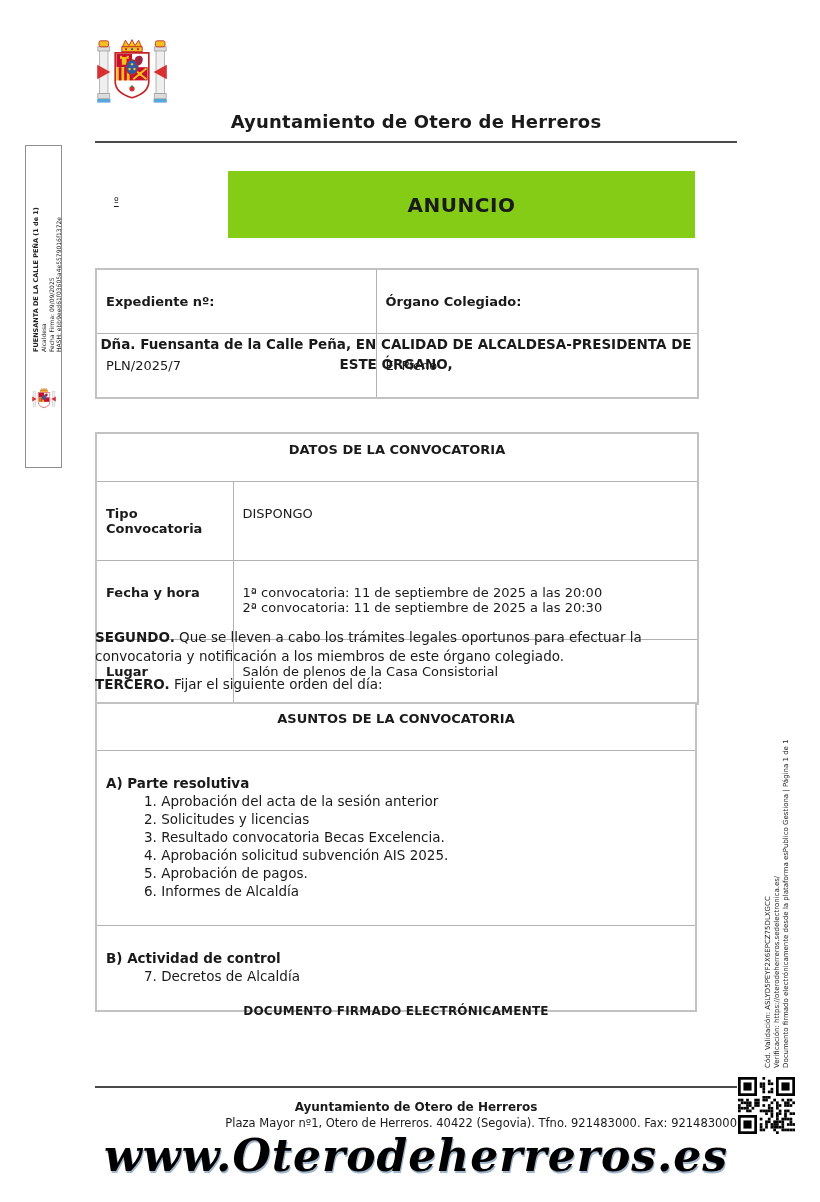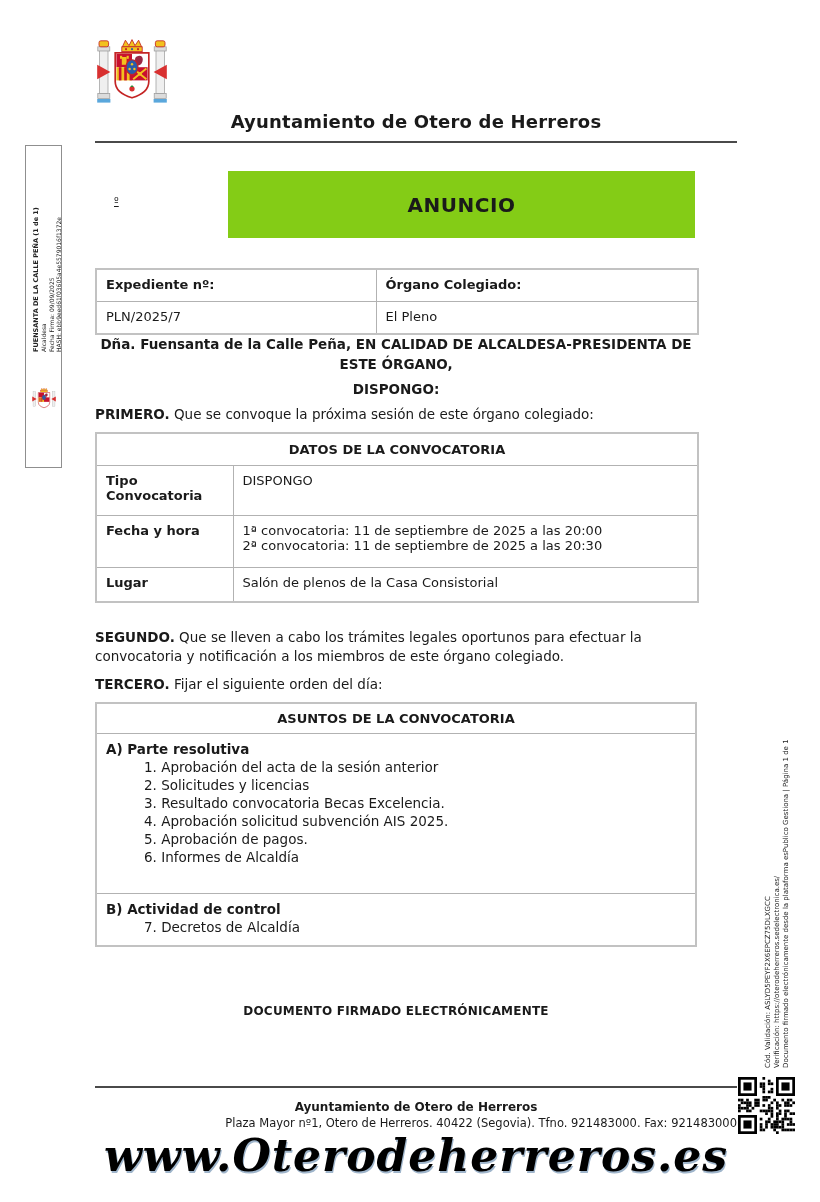--- a/index.html
+++ b/index.html
@@ -27,21 +27,21 @@
   
   .anuncio-box { position:absolute; left:228px; top:171px; width:467px; height:67px;
                  display:flex; align-items:center; justify-content:center;
                  font-size:20px; font-weight:bold; letter-spacing:.5px; }
 
   
   .doc-table { border-collapse:collapse; table-layout:fixed; width:602px;
                font-size:13px; background:#fff; }
   .doc-table, .doc-table td, .doc-table th { border:1px solid #b2b2b2; }
   .doc-table { border:2px solid #c2c2c2; }
-  .doc-table th, .doc-table td { padding:7px 9px; vertical-align:top; text-align:left; }
+  .doc-table th, .doc-table td { padding:24px 9px; vertical-align:top; text-align:left; }
 
   .tbl-expediente { position:absolute; left:95px; top:268px; }
   .tbl-expediente th { font-weight:bold; height:32px; }
   .tbl-expediente td { height:33px; }
 
   .intro-heading { position:absolute; left:95px; top:335px; width:602px; text-align:center;
                    font-weight:bold; font-size:13.5px; line-height:1.45; }
   .dispongo { position:absolute; left:95px; top:381px; width:602px; text-align:center;
               font-weight:bold; font-size:13.5px; }
 
@@ -188,23 +188,21 @@
       <th>Órgano Colegiado:</th>
     </tr>
     <tr>
       <td>PLN/2025/7</td>
       <td>El Pleno</td>
     </tr>
   </tbody>
     </table>
 
   <div class="intro-heading">Dña. Fuensanta de la Calle Peña, EN CALIDAD DE ALCALDESA-PRESIDENTA DE ESTE ÓRGANO,</div>
-  <div class="dispongo">DISPONGO:</div>
-
-  <div class="para para-primero"><b>PRIMERO.</b> <span>Que se convoque la próxima sesión de este órgano colegiado:</span></div>
+
 
   <table class="doc-table tbl-datos">
     <colgroup>
         <col style="width:137px">
         <col style="width:465px">
       </colgroup>
     <tbody>
         <tr>
           <td colspan="2" class="tbl-title">DATOS DE LA CONVOCATORIA</td>
         </tr>

